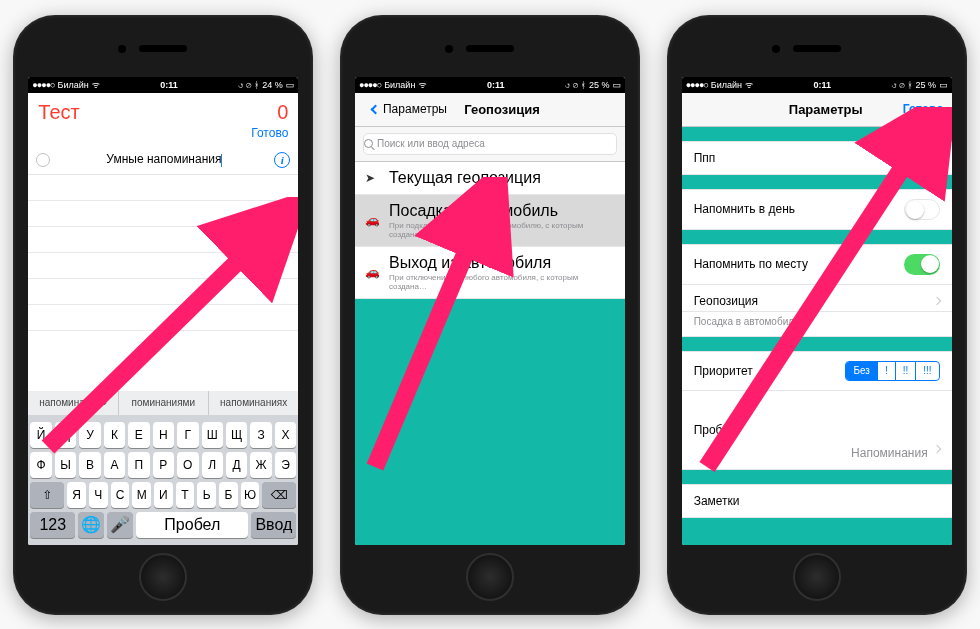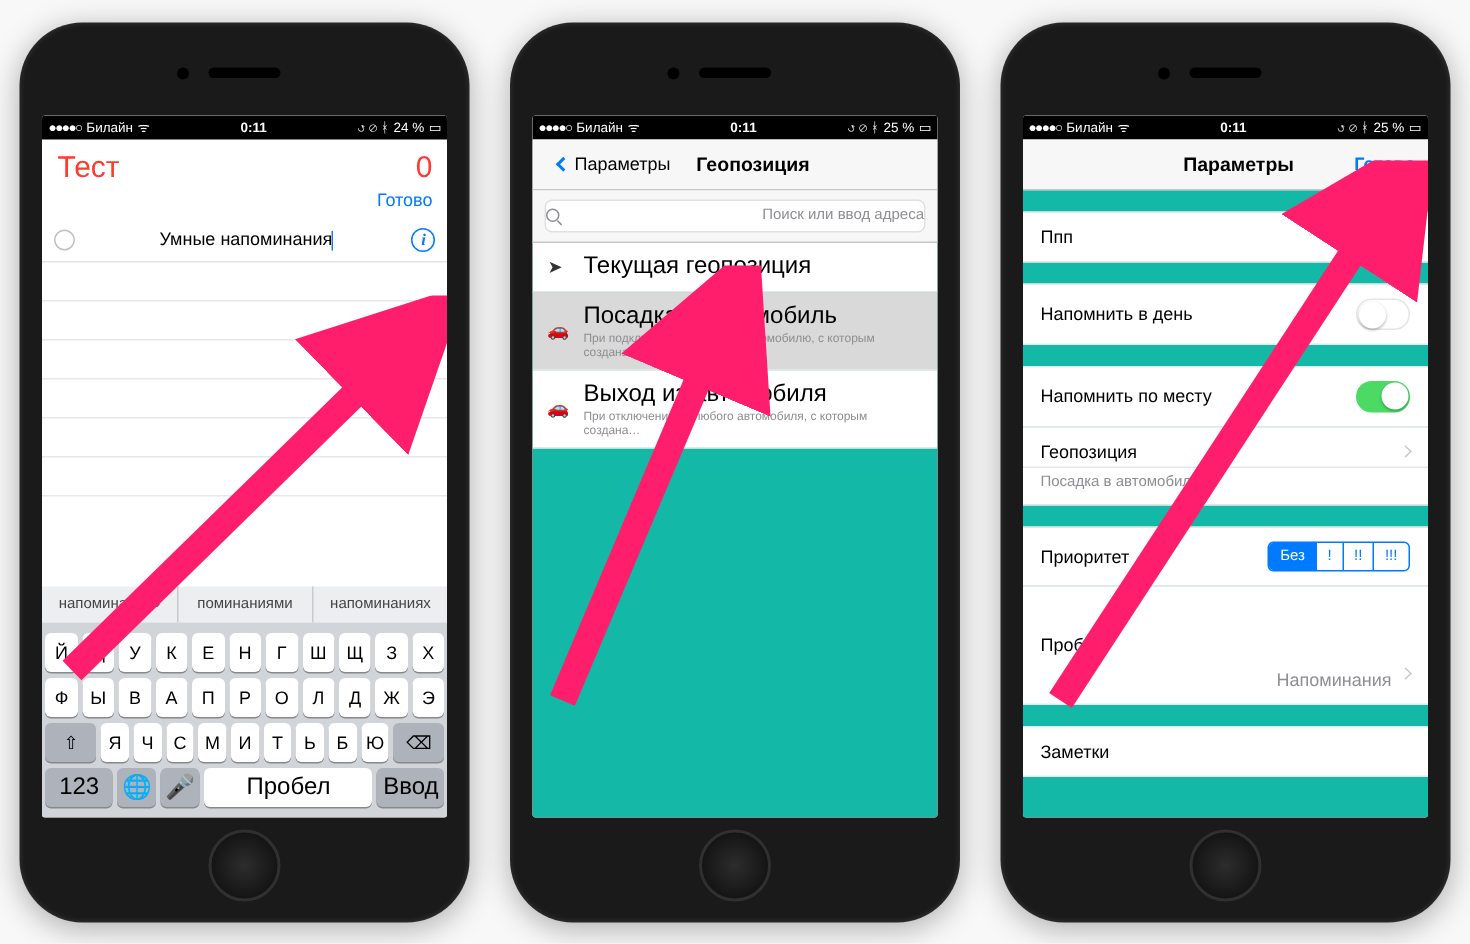--- a/index.html
+++ b/index.html
@@ -197,21 +197,21 @@
 
   
   .search-wrap { padding: 6px 8px; background: #f7f7f8; border-bottom: 1px solid #c8c8c8; }
   .search {
     background: #fff;
     border: 1px solid #e0e0e0;
     border-radius: 5px;
     height: 22px;
     display: flex;
     align-items: center;
-    justify-content: space-between;
+    justify-content: flex-start;
     color: #8e8e93;
     font-size: 10px;
     gap: 4px;
   }
   .search .mag {
     width: 9px; height: 9px;
     border: 1px solid #8e8e93;
     border-radius: 50%;
     position: relative;
   }

